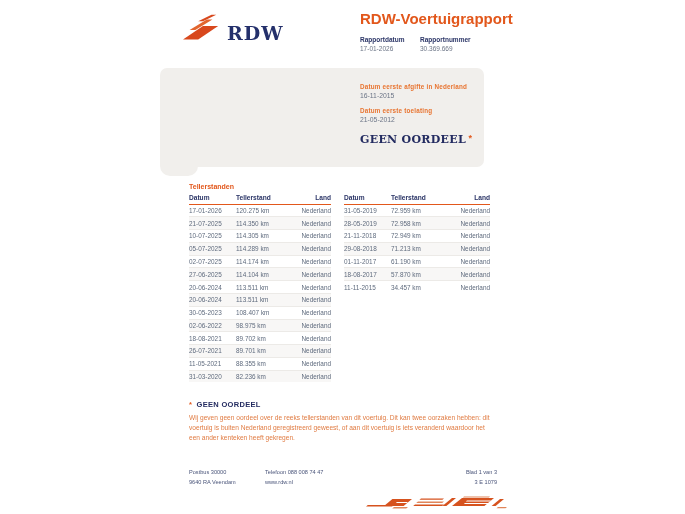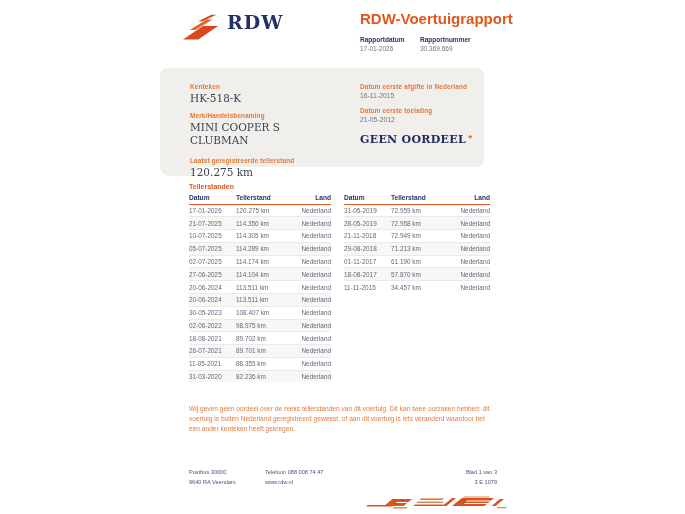--- a/index.html
+++ b/index.html
@@ -1,21 +1,21 @@
 <!DOCTYPE html>
 <html><head>
 <meta charset="utf-8">
 <style>
   html,body{margin:0;padding:0;background:#ffffff;}
   .page{
     position:relative;width:685px;height:514px;background:#ffffff;overflow:hidden;
     font-family:"Liberation Sans", sans-serif;color:#5f6b7e;
   }
   
-  .logo{position:absolute;left:183px;top:13px;display:flex;align-items:flex-start;gap:6px;}
+  .logo{position:absolute;left:183px;top:13px;display:flex;align-items:flex-end;gap:6px;}
   .logo svg{display:block;}
   .logo-text{
     font-family:"DejaVu Serif", serif;font-weight:bold;font-size:19px;
     color:#24306b;letter-spacing:1px;line-height:1;
   }
   .doc-title{
     position:absolute;left:360px;top:10px;
     font-family:Liberation Sans, sans-serif;font-weight:bold;font-size:15px;color:#e2571b;
   }
   .meta{position:absolute;top:35px;font-size:6.5px;line-height:1.45;}
@@ -100,31 +100,20 @@
     <div class="meta-value">17-01-2026</div>
   </div>
   <div class="meta meta-nummer">
     <div class="meta-label">Rapportnummer</div>
     <div class="meta-value">30.369.669</div>
   </div>
 
   <div class="card">
     <div class="card-tail"></div>
 
-    <div class="card-col-left">
-      <div class="flabel">Kenteken</div>
-      <div class="fvalue-serif">HK-518-K</div>
-      <div class="flabel">Merk/Handelsbenaming</div>
-      <div class="fvalue-serif" style="margin-bottom:10px;">
-        <span>MINI COOPER S</span><br>
-        <span>CLUBMAN</span>
-      </div>
-      <div class="flabel">Laatst geregistreerde tellerstand</div>
-      <div class="fvalue-serif">120.275 km</div>
-    </div>
 
     <div class="card-col-right">
       <div class="flabel">Datum eerste afgifte in Nederland</div>
       <div class="fvalue-small">16-11-2015</div>
       <div class="flabel">Datum eerste toelating</div>
       <div class="fvalue-small">21-05-2012</div>
       <div class="oordeel-row">
         <span class="oordeel">GEEN OORDEEL</span>
         <span class="star">*</span>
       </div>
@@ -266,20 +255,24 @@
         </tr>
         <tr>
           <td>11-11-2015</td>
           <td>34.457 km</td>
           <td class="col-land">Nederland</td>
         </tr>
       </tbody>
   </table>
 
   <div class="footnote">
+    <div class="footnote-title">
+      <span class="star">*</span>
+      <span>GEEN OORDEEL</span>
+    </div>
     <div class="footnote-text">Wij geven geen oordeel over de reeks tellerstanden van dit voertuig. Dit kan twee oorzaken hebben: dit voertuig is buiten Nederland geregistreerd geweest, of aan dit voertuig is iets veranderd waardoor het een ander kenteken heeft gekregen.</div>
   </div>
 
   <div class="pfooter pfooter-address">
     <div>Postbus 30000</div>
     <div>9640 RA Veendam</div>
   </div>
   <div class="pfooter pfooter-contact">
     <div>Telefoon 088 008 74 47</div>
     <div>www.rdw.nl</div>

